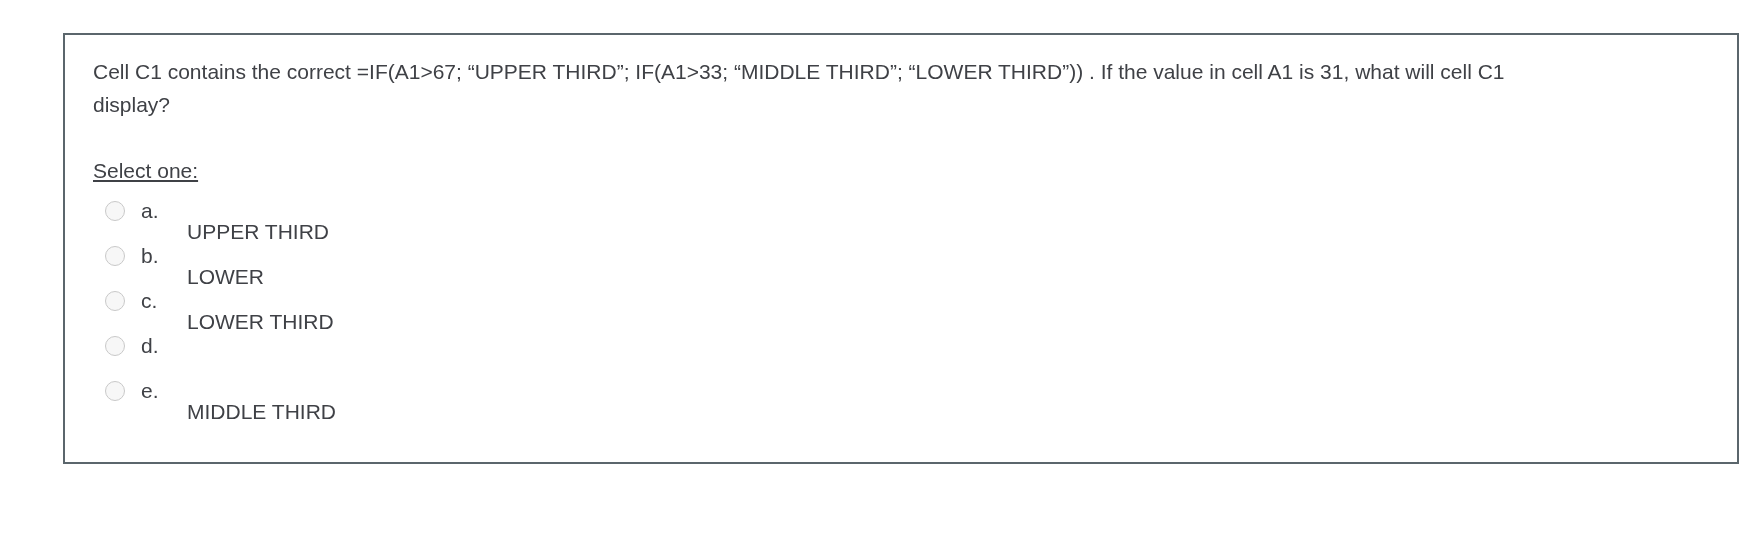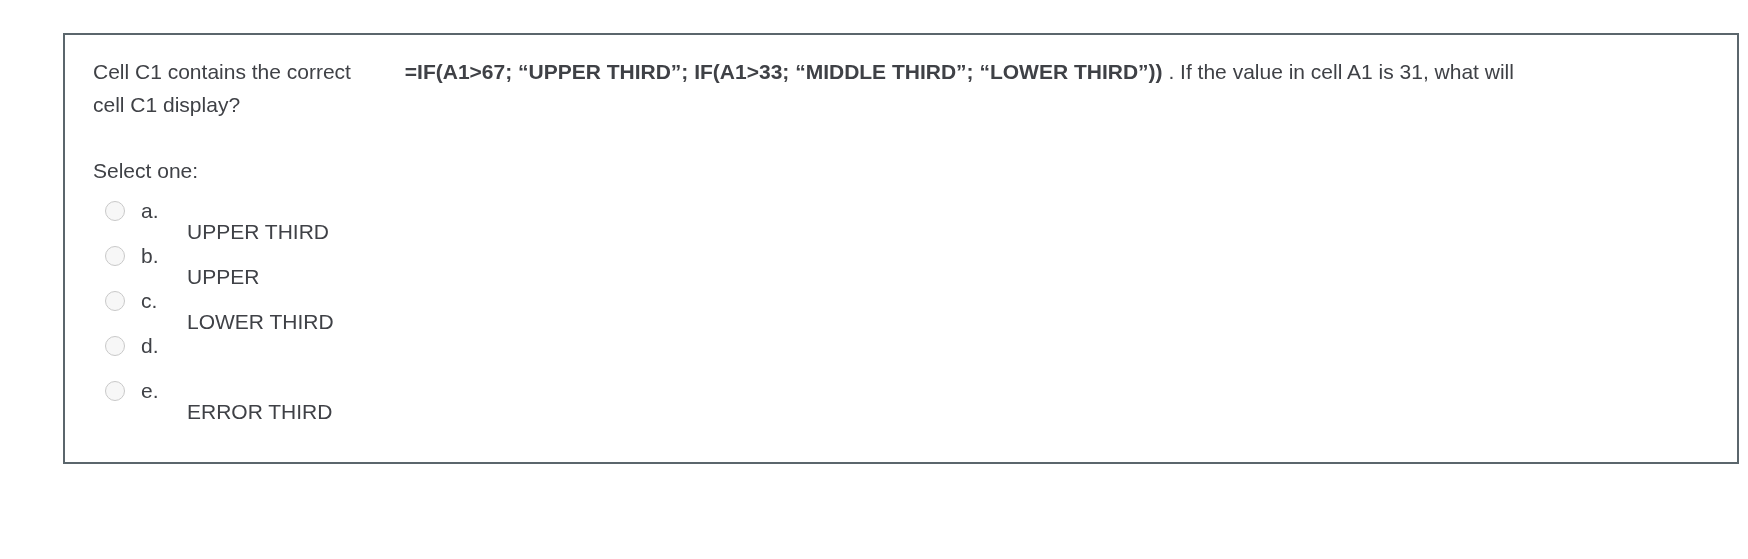--- a/index.html
+++ b/index.html
@@ -21,26 +21,27 @@
     border: 2px solid #5b666c;
     padding: 20px 28px 20px 28px;
   }
   .qtext {
     margin: 0 0 36px 0;
     max-width: 1440px;
     font-size: 21px;
     line-height: 33px;
     color: #3f4146;
   }
-  .qtext b { font-weight: 700; margin-left: 48px; }
+  .qtext b { font-weight: 400; }
   .prompt {
     font-size: 21px;
     line-height: 28px;
     color: #3f4146;
     margin: 0 0 14px 0;
+    text-decoration: underline;
   }
   .options {
     display: flex;
     flex-direction: column;
   }
   .option-row {
     display: flex;
     align-items: center;
     margin: 0 0 0 12px;
     height: 24px;
@@ -83,30 +84,30 @@
 
   <div class="options">
     <label class="option-row">
       <span class="radio"></span>
       <span class="letter">a.</span>
       <span class="option-label">UPPER THIRD</span>
     </label>
     <label class="option-row">
       <span class="radio"></span>
       <span class="letter">b.</span>
-      <span class="option-label">UPPER</span>
+      <span class="option-label">LOWER</span>
     </label>
     <label class="option-row">
       <span class="radio"></span>
       <span class="letter">c.</span>
       <span class="option-label">LOWER THIRD</span>
     </label>
     <label class="option-row">
       <span class="radio"></span>
       <span class="letter">d.</span>
     </label>
     <label class="option-row">
       <span class="radio"></span>
       <span class="letter">e.</span>
-      <span class="option-label">ERROR THIRD</span>
+      <span class="option-label">MIDDLE THIRD</span>
     </label>
   </div>
 </div>
 
 </body></html>

